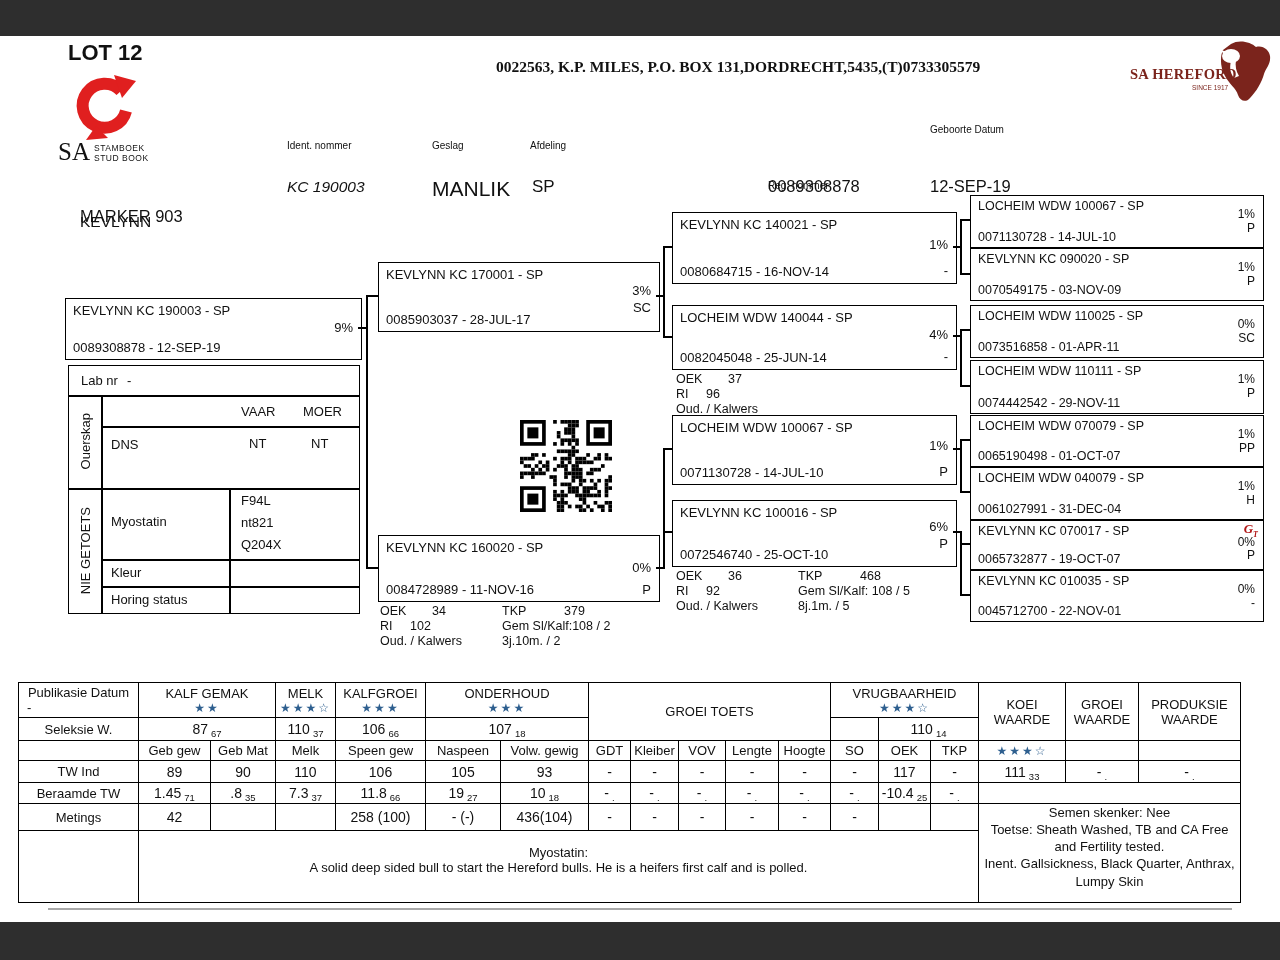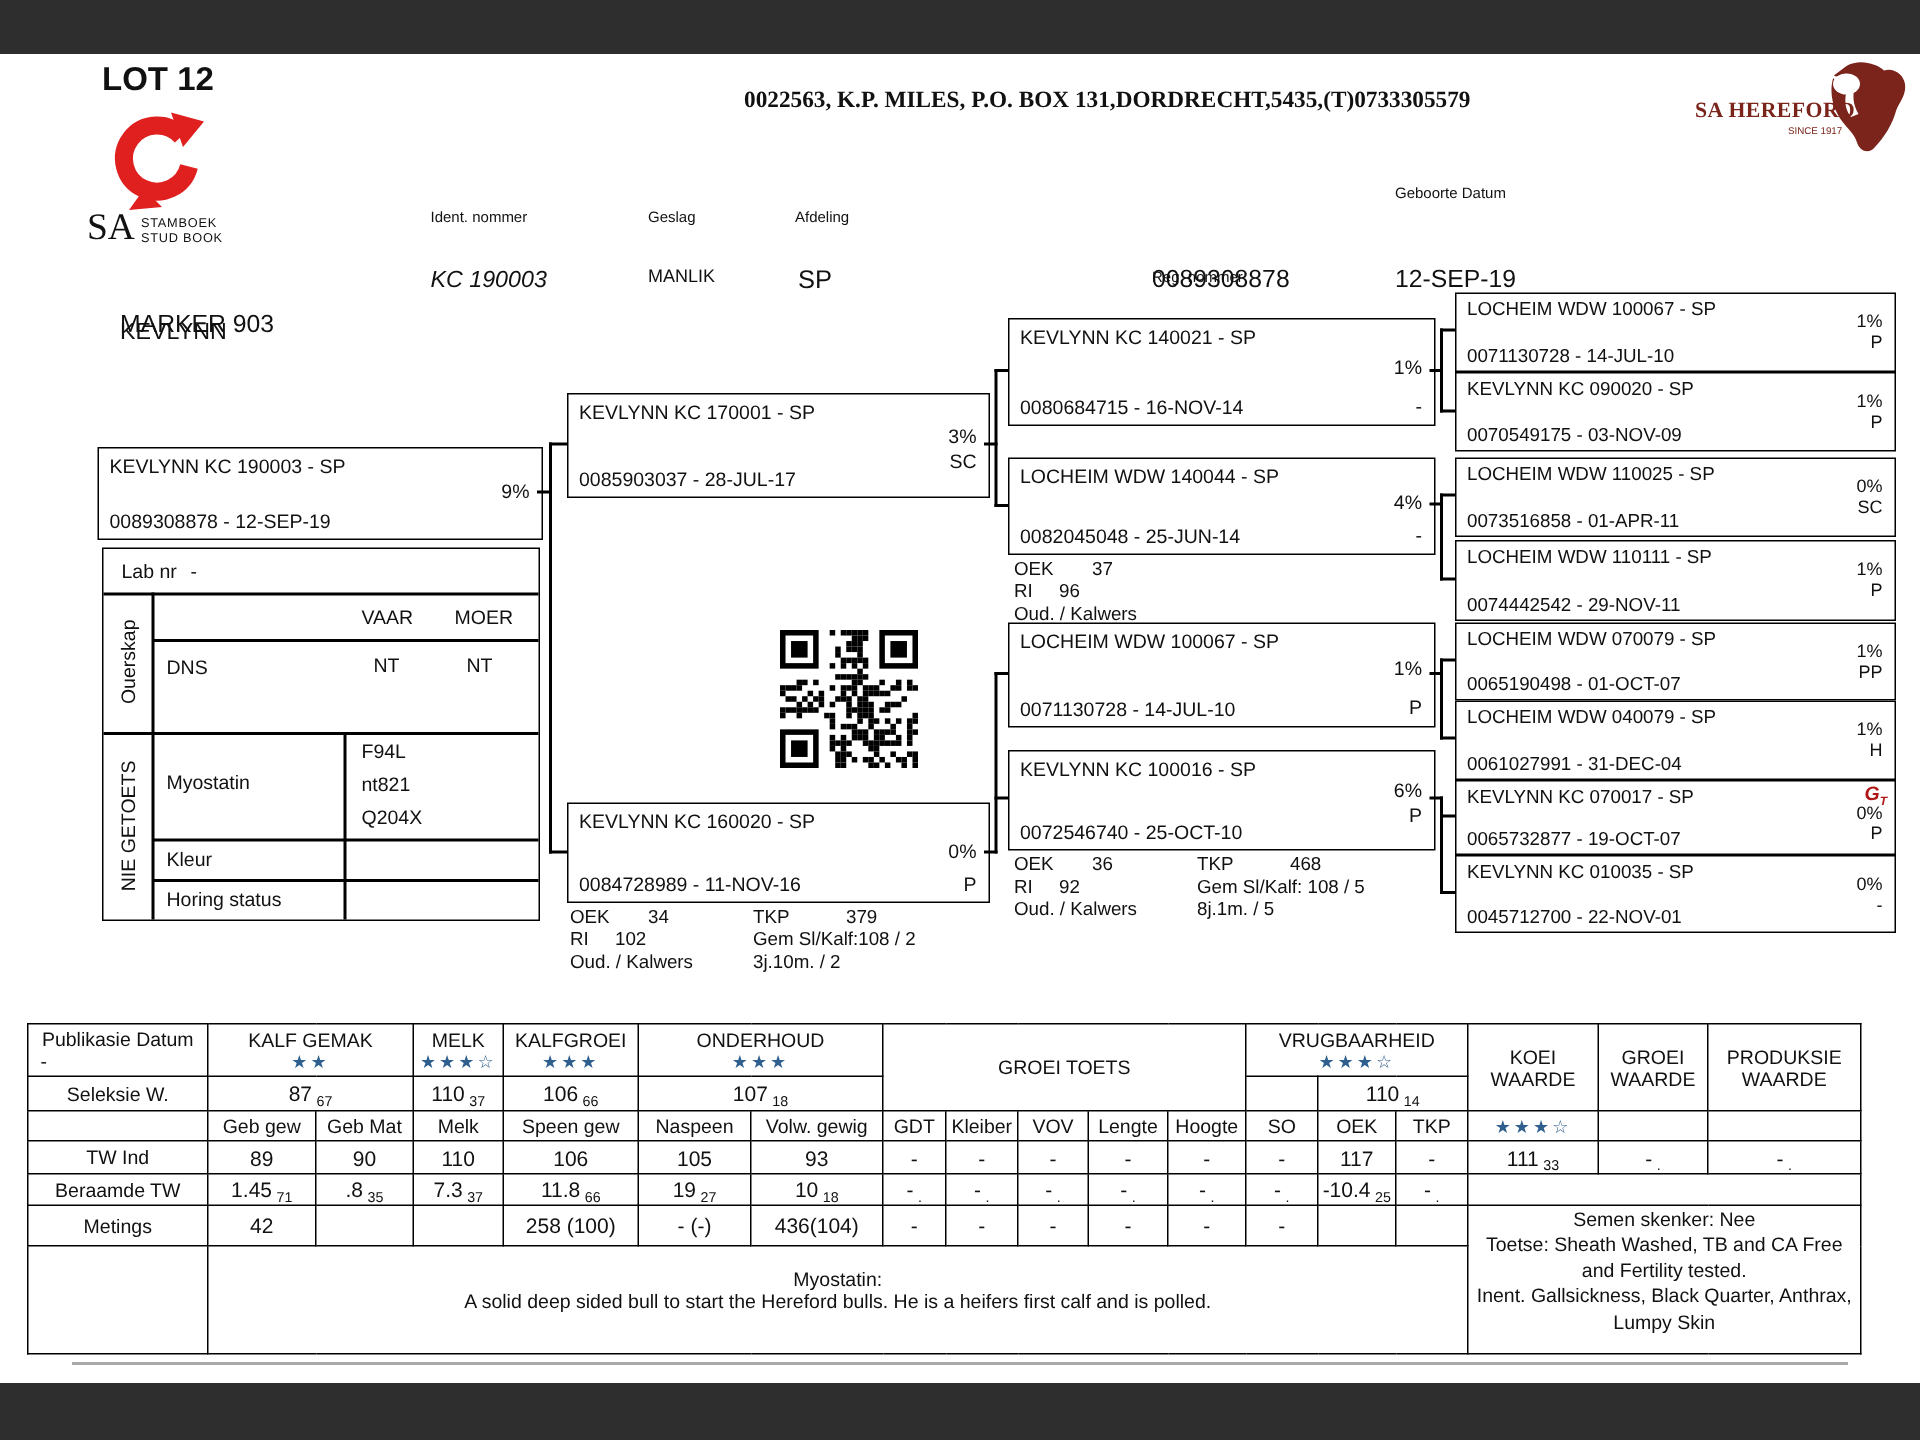--- a/index.html
+++ b/index.html
@@ -28,21 +28,21 @@
   .vert{position:absolute;left:0;width:32px;display:flex;align-items:center;justify-content:center;}
   .vert span{writing-mode:vertical-rl;transform:rotate(180deg);white-space:nowrap;}
   
   table.ebv{position:absolute;left:18px;top:682px;border-collapse:collapse;table-layout:fixed;}
   table.ebv td{border:1px solid #000;font-size:13px;text-align:center;padding:0 2px;overflow:hidden;}
   table.ebv td.val{font-size:14px;}
   .stars{color:#2e5f8f;font-size:12px;letter-spacing:2px;white-space:nowrap;}
   .acc{font-size:9.5px;position:relative;top:3px;margin-left:3px;}
   td.left{text-align:left;vertical-align:top;padding:2px 6px;}
   .semen{white-space:pre-line;font-size:13px;line-height:1.32;}
-  .gt{position:absolute;right:5px;top:2px;color:#b11616;font-family:Liberation Sans, sans-serif;
+  .gt{position:absolute;right:5px;top:2px;color:#b11616;font-family:Liberation Serif, serif;
       font-weight:bold;font-style:italic;font-size:13px;line-height:12px;text-align:center;}
   .gt sub{font-size:8px;}
   .hdrlbl{font-size:10px;white-space:nowrap;}
   .hdrval{font-size:15.5px;white-space:nowrap;}
 </style>
 </head>
 <body>
 
 <div class="page">
 
@@ -76,21 +76,21 @@
   </div>
 
   <div class="abs hdrlbl" style="left:287px;top:140px;">Ident. nommer</div>
   <div class="abs hdrlbl" style="left:432px;top:140px;">Geslag</div>
   <div class="abs hdrlbl" style="left:530px;top:140px;">Afdeling</div>
   <div class="abs hdrlbl" style="left:768px;top:140px;margin-top:40px;">Reg. nommer</div>
   <div class="abs hdrlbl" style="left:930px;top:124px;">Geboorte Datum</div>
 
   <div class="abs hdrval" style="left:80px;top:177px;margin-top:36px;">KEVLYNN</div>
   <div class="abs hdrval" style="left:287px;top:178px;font-style:italic;">KC  190003</div>
-  <div class="abs" style="left:432px;top:177px;font-size:12px;">MANLIK</div>
+  <div class="abs" style="left:432px;top:177px;font-size:21px;">MANLIK</div>
   <div class="abs" style="left:532px;top:177px;font-size:17px;">SP</div>
   <div class="abs" style="left:768px;top:177px;font-size:16.5px;">0089308878</div>
   <div class="abs" style="left:930px;top:177px;font-size:16.5px;">12-SEP-19</div>
   <div class="abs" style="left:80px;top:207px;font-size:16.5px;">MARKER 903</div>
 
   <div class="pbox" style="left:65px;top:298px;width:295px;height:60px;">
     <div class="bname">KEVLYNN KC  190003 - SP</div>
     <div class="bpct" style="top:21px;">9%</div>
     <div class="breg">0089308878 -  12-SEP-19</div>
   </div>

